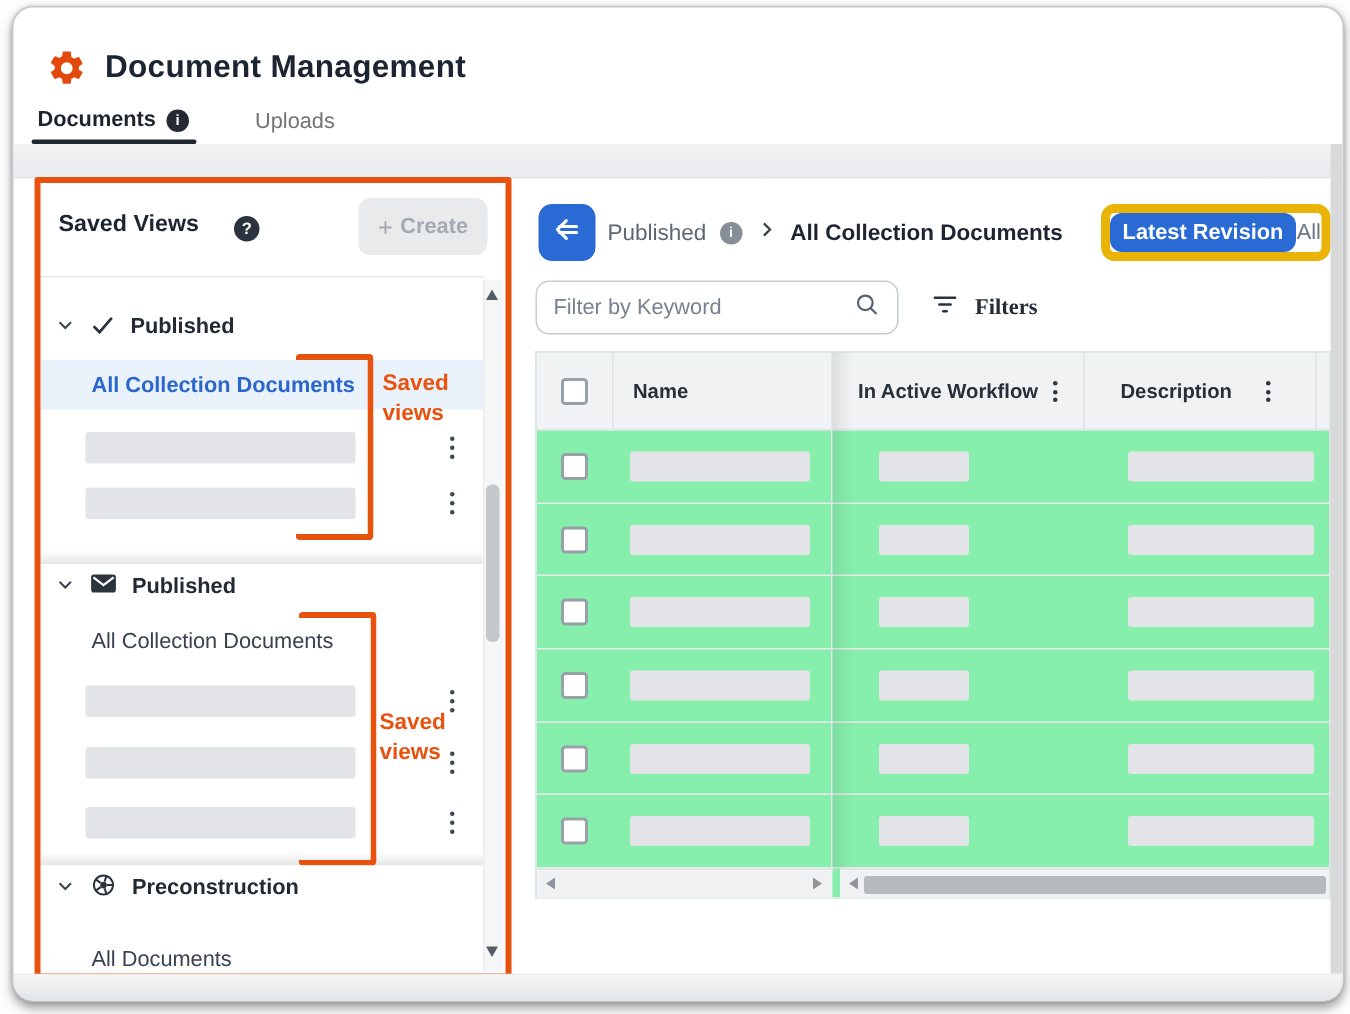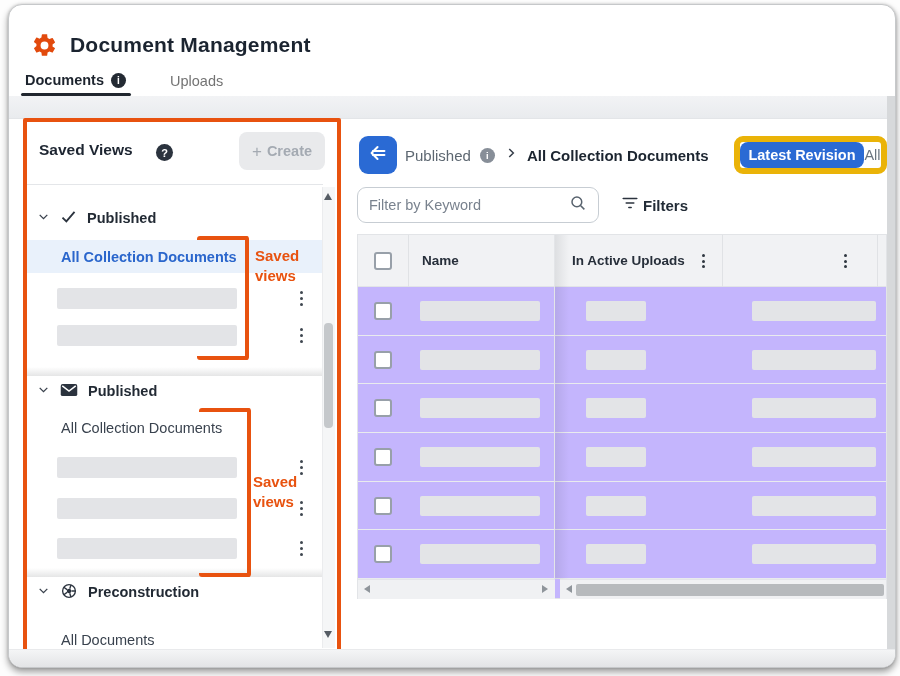--- a/index.html
+++ b/index.html
@@ -91,25 +91,25 @@
   #toggle .seg-on { width:124px; background:#2a6ad4; border-radius:8px; color:#fff; font-weight:600;
                     font-size:14.5px; display:flex; align-items:center; justify-content:center; cursor:pointer; }
   #toggle .seg-off { flex:1; color:#6b7580; font-size:14.5px; display:flex; align-items:center;
                      justify-content:center; cursor:pointer; }
 
   #filter-box { left:348px; top:182px; width:242px; height:36px; border:1.5px solid #c7cdd3; border-radius:9px;
                 display:flex; align-items:center; padding:0 11px; background:#fff; }
   #filter-box input { flex:1; border:none; outline:none; font-size:14.5px; color:#333b45;
                       font-family:"Liberation Sans",sans-serif; background:transparent; }
   #filter-box input::placeholder { color:#79828e; }
-  #filters-btn { left:612px; top:182px; height:36px; display:flex; align-items:center; gap:4px; cursor:pointer; }
+  #filters-btn { left:612px; top:182px; height:36px; display:flex; align-items:center; gap:11px; cursor:pointer;font-family:Liberation Serif, serif; }
   #filters-btn .lbl { font-weight:700; font-size:15px; color:#232c37; }
 
   
-  #table { left:348px; top:229px; width:530px; height:365px; border:1px solid #e2e4e7; background:#c4b5fd; }
+  #table { left:348px; top:229px; width:530px; height:365px; border:1px solid #e2e4e7; background:#86efac; }
   #thead { position:absolute; left:0; top:0; width:528px; height:52px; background:#f1f2f4;
            border-bottom:1px solid #e2e4e7; }
   .hdiv { position:absolute; top:0; width:1px; height:52px; background:#e0e2e5; }
   .hlabel { position:absolute; top:0; height:52px; line-height:52px; font-size:13.5px; font-weight:700; color:#272f3a; }
   .cbx { width:18px; height:18px; background:#fff; border:2px solid #98a0a9; border-radius:3px; cursor:pointer; }
   #hdr-cbx { position:absolute; left:16px; top:17px; }
   .hkebab { position:absolute; top:19px; width:10px; height:15px; display:flex; flex-direction:column;
             gap:2.6px; align-items:center; cursor:pointer; }
   .hkebab i { width:3px; height:3px; border-radius:50%; background:#2f3740; }
 
@@ -313,27 +313,28 @@
       </span>
       <span class="lbl">Filters</span>
     </div>
 
     <div class="abs" id="table">
       <div id="thead">
         <div class="cbx" id="hdr-cbx"></div>
         <div class="hdiv" style="left:50px"></div>
         <div class="hlabel" style="left:64px">Name</div>
         <div class="hdiv" style="left:196px"></div>
-        <div class="hlabel" style="left:214px">In Active Uploads</div>
+        <div class="hlabel" style="left:214px">In Active Workflow</div>
         <div class="hkebab" style="left:340px">
             <i></i>
             <i></i>
             <i></i>
           </div>
         <div class="hdiv" style="left:364px"></div>
+        <div class="hlabel" style="left:389px">Description</div>
         <div class="hkebab" style="left:482px">
             <i></i>
             <i></i>
             <i></i>
           </div>
         <div class="hdiv" style="left:519px"></div>
       </div>
 
       <div id="tbody">
   <div class="trow">

